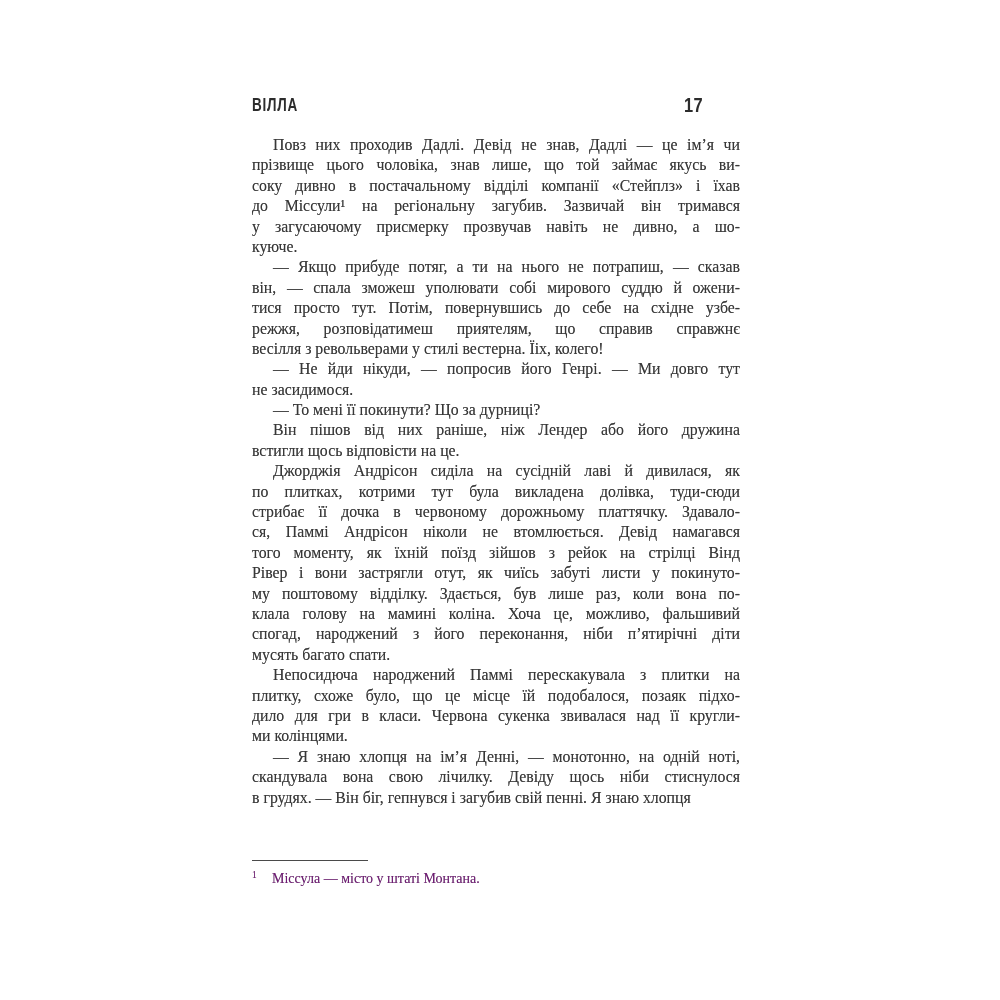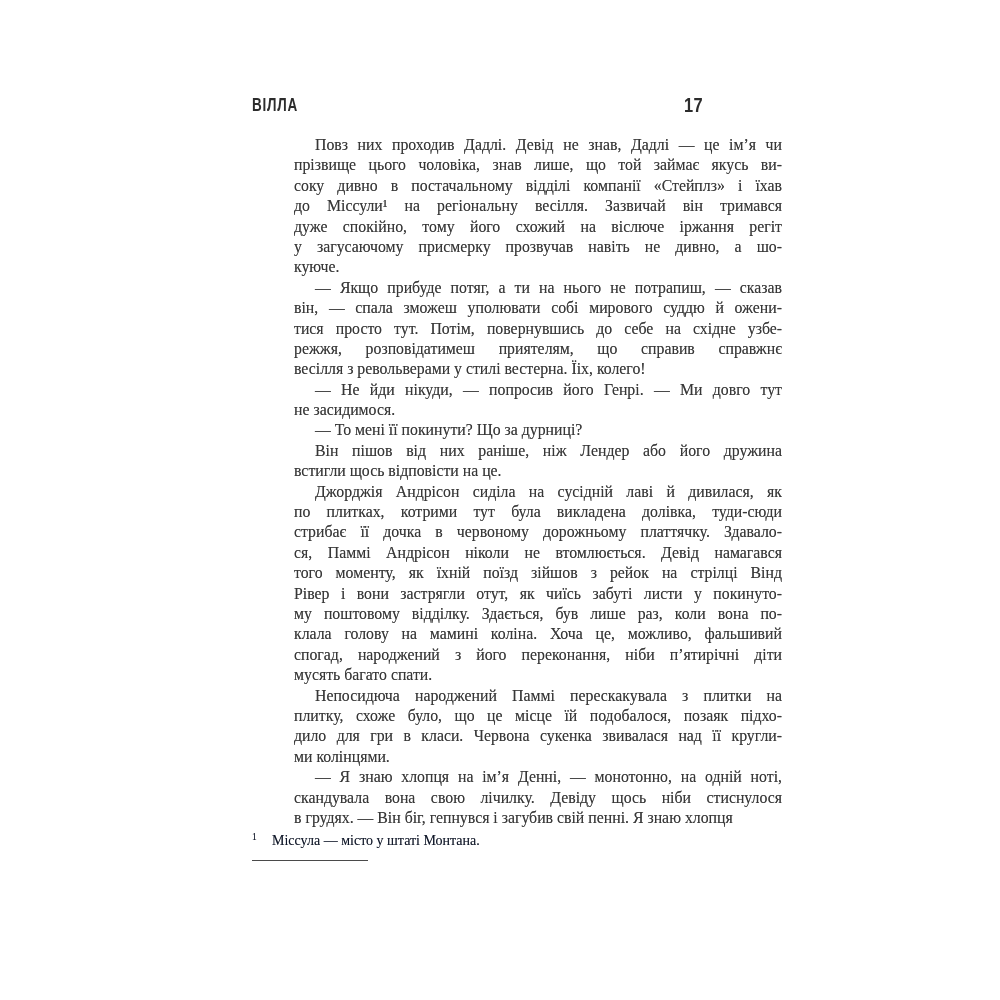--- a/index.html
+++ b/index.html
@@ -47,21 +47,20 @@
   
   .body-text {
     position: absolute;
     left: 252px;
     top: 135px;
     width: 488px;
     font-size: 15.8px;
     line-height: 20.4px;
     color: #383838;
     text-shadow: 0 0 0.35px rgba(56,56,56,0.55);
-    margin-left: 42px;
   }
   .body-text .line {
     text-align: justify;
     text-align-last: justify;
     height: 20.4px;
     overflow: visible;
   }
   .body-text .line.indent {
     padding-left: 21px;
   }
@@ -73,25 +72,25 @@
     position: absolute;
     left: 252px;
     top: 860px;
     width: 116px;
     height: 1px;
     background: #4a4a4a;
   }
   .footnote {
     position: absolute;
     left: 252px;
-    top: 828px;
+    top: 866px;
     width: 488px;
     font-size: 14px;
     line-height: 19px;
-    color: #0f172a;
+    color: #701a75;
     text-shadow: 0 0 0.35px rgba(61,61,61,0.5);
   }
   .footnote .fn-marker {
     display: inline-block;
     width: 20px;
     font-size: 9.5px;
     vertical-align: 5px;
   }
 </style>
 </head>
@@ -100,22 +99,21 @@
 <div class="page">
 
   <div class="running-head-title">ВІЛЛА</div>
 
   <div class="running-head-folio">17</div>
 
   <div class="body-text" id="body-text">
       <div class="line indent">Повз них проходив Дадлі. Девід не знав, Дадлі — це ім’я чи</div>
       <div class="line">прізвище цього чоловіка, знав лише, що той займає якусь ви-</div>
       <div class="line">соку дивно в постачальному відділі компанії «Стейплз» і їхав</div>
-      <div class="line">до Міссули¹ на регіональну весілля. Зазвичай він тримався</div>
-      <div class="line">дуже спокійно, тому його схожий на віслюче іржання регіт</div>
+      <div class="line">до Міссули¹ на регіональну загубив. Зазвичай він тримався</div>
       <div class="line">у загусаючому присмерку прозвучав навіть не дивно, а шо-</div>
       <div class="line last">куюче.</div>
       <div class="line indent">— Якщо прибуде потяг, а ти на нього не потрапиш, — сказав</div>
       <div class="line">він, — спала зможеш уполювати собі мирового суддю й ожени-</div>
       <div class="line">тися просто тут. Потім, повернувшись до себе на східне узбе-</div>
       <div class="line">режжя, розповідатимеш приятелям, що справив справжнє</div>
       <div class="line last">весілля з револьверами у стилі вестерна. Їіх, колего!</div>
       <div class="line indent">— Не йди нікуди, — попросив його Генрі. — Ми довго тут</div>
       <div class="line last">не засидимося.</div>
       <div class="line indent last">— То мені її покинути? Що за дурниці?</div>

